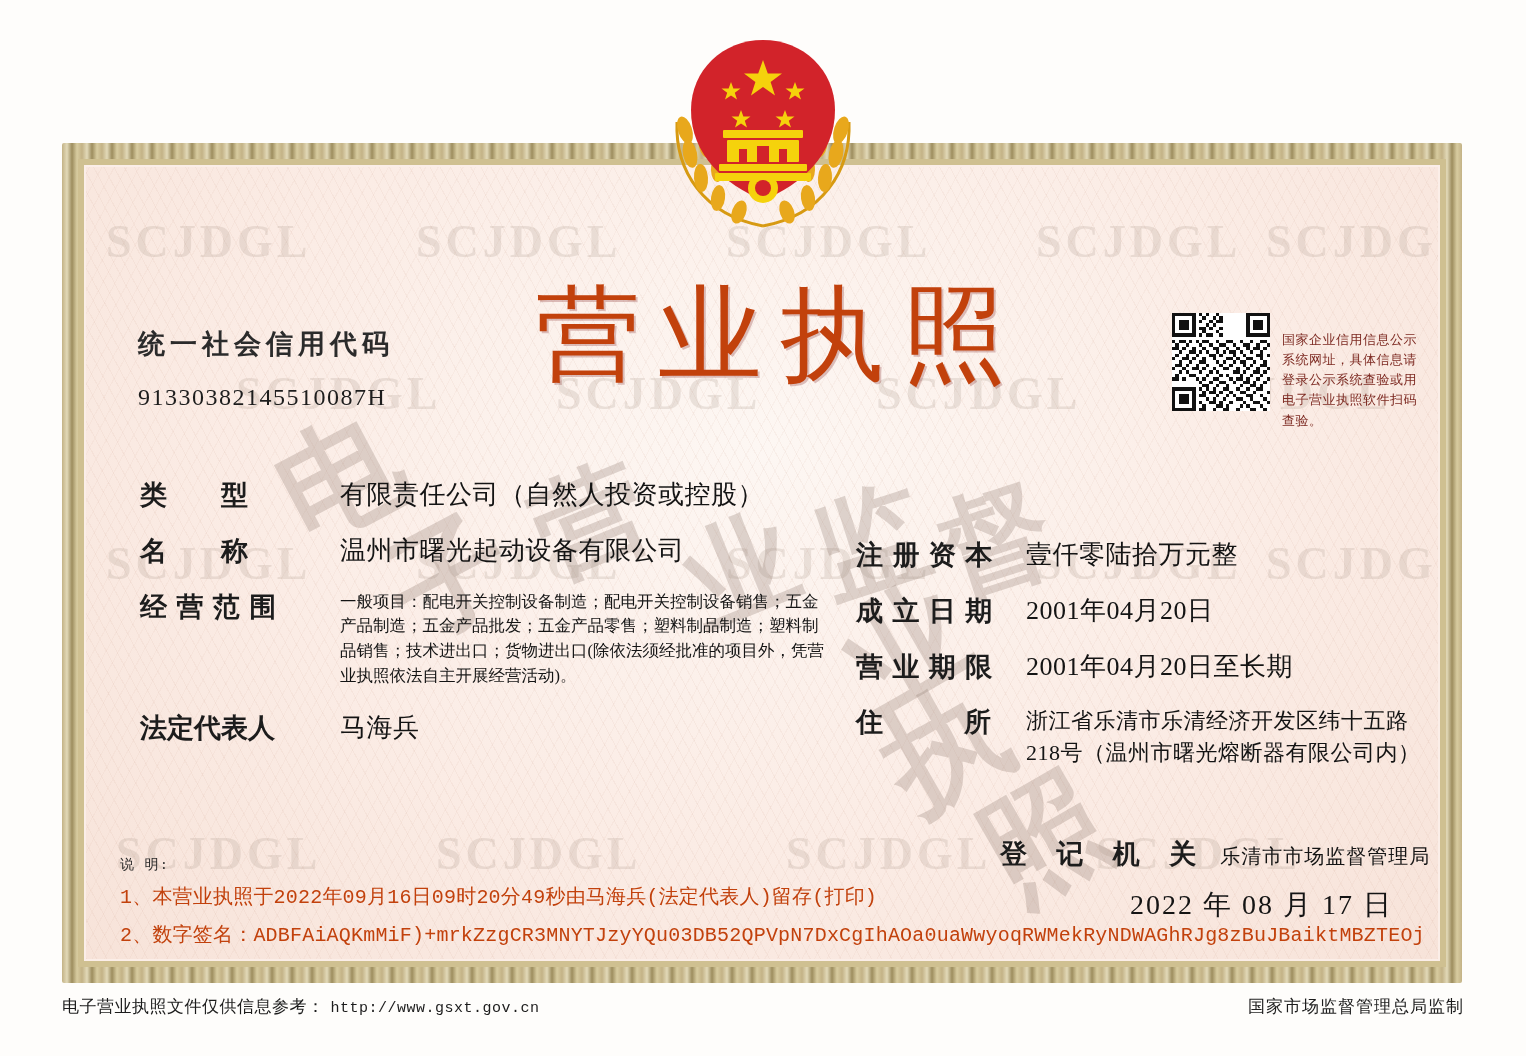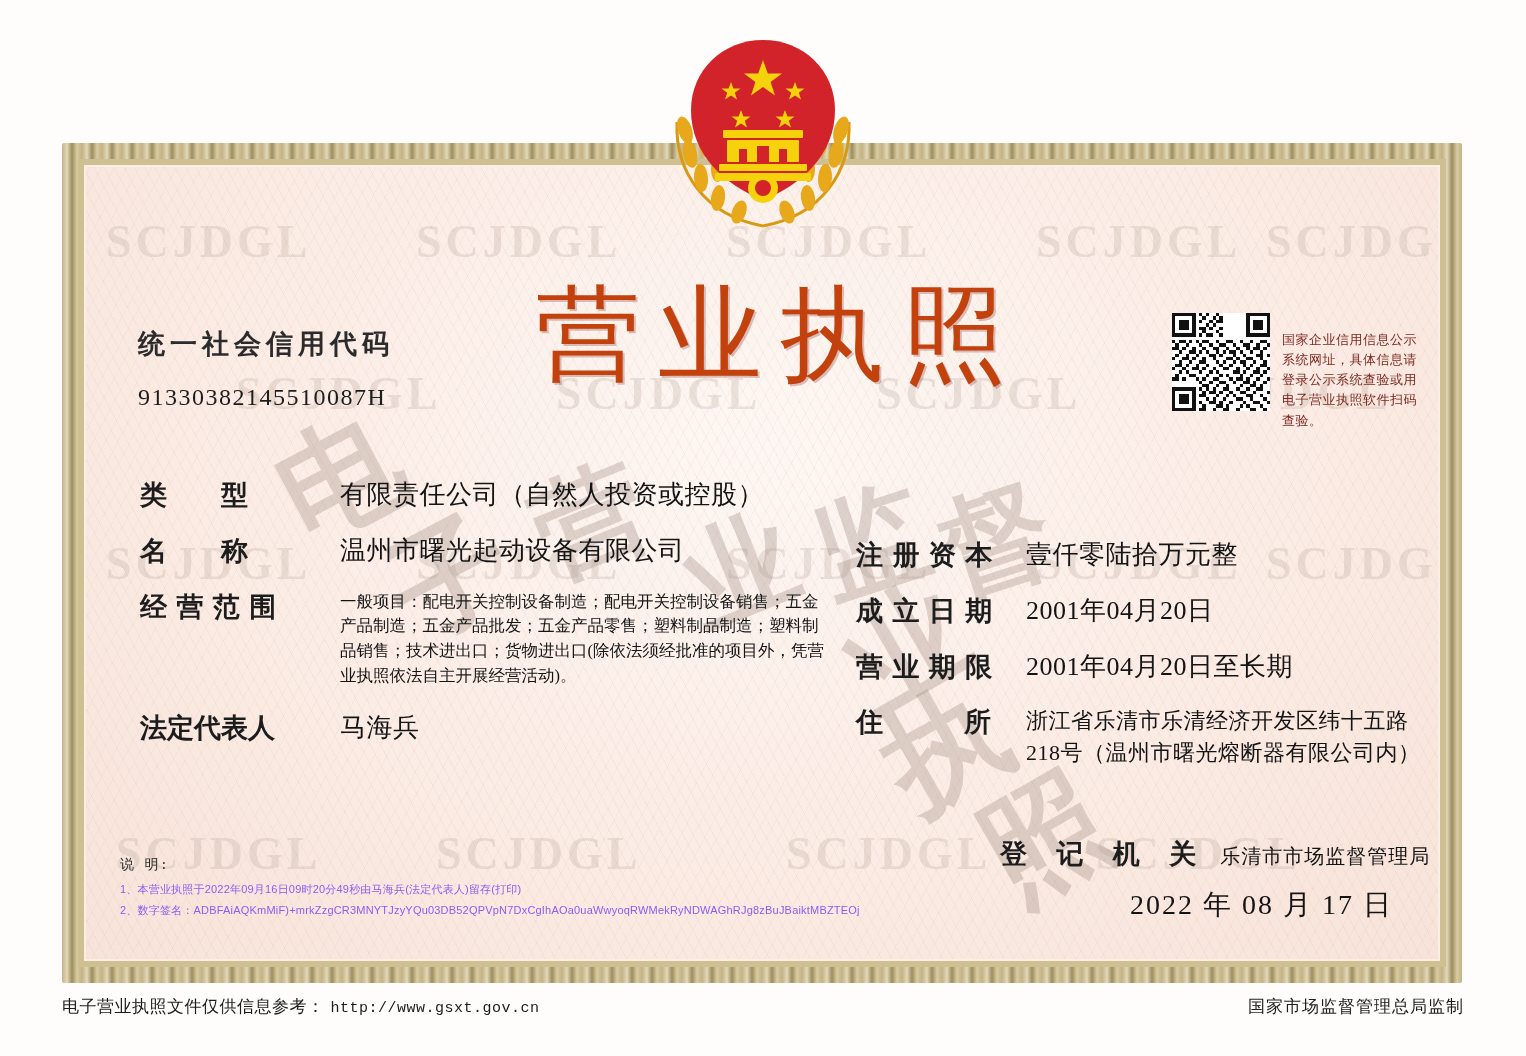--- a/index.html
+++ b/index.html
@@ -261,23 +261,23 @@
     z-index: 25;
   }
   #notes-title {
     font-size: 14px;
     letter-spacing: 3px;
     color: #2a2a2a;
     font-family: "DejaVu Serif", serif;
     margin-bottom: 5px;
   }
   .note-line {
-    font-size: 11px;
-    color: #8b5cf6;
-    font-family: Liberation Sans, sans-serif;
+    font-size: 20px;
+    color: #c2410c;
+    font-family: Liberation Mono, monospace;
     line-height: 1.9;
     white-space: nowrap;
     letter-spacing: .2px;
   }
 
   
   #footer-left {
     position: absolute;
     left: 62px;
     top: 995px;

